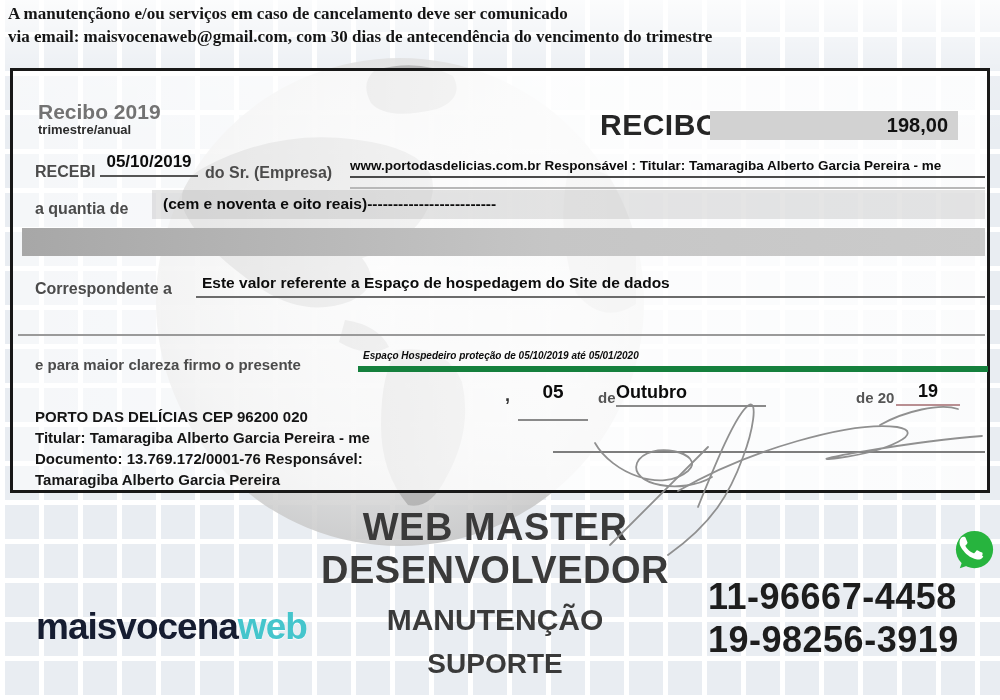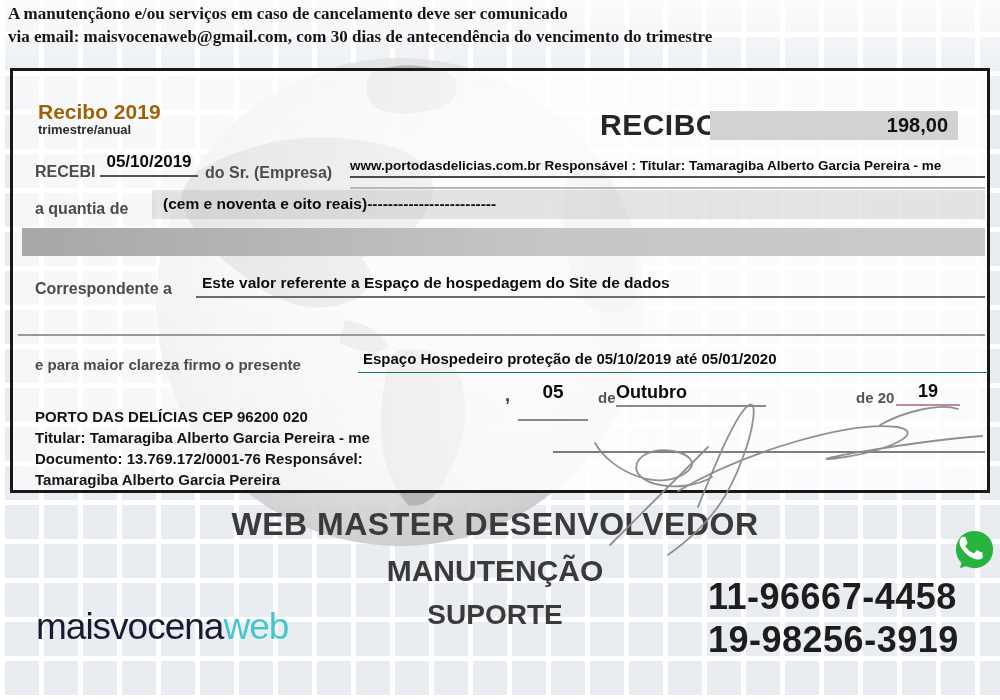--- a/index.html
+++ b/index.html
@@ -19,21 +19,21 @@
         font-size:17px;line-height:23px;color:#151515;}
 
   
   #globe{left:150px;top:52px;width:500px;height:500px;z-index:0;}
 
   
   .receipt{left:10px;top:68px;width:974px;height:419px;border:3px solid #181818;z-index:1;
     background:linear-gradient(90deg, rgba(255,255,255,.55), rgba(255,255,255,.88) 55%, rgba(255,255,255,.8));}
 
   .rz{position:absolute;z-index:2;}
-  .title{left:38px;top:100px;font-size:21px;font-weight:bold;color:#a16207;}
+  .title{left:38px;top:100px;font-size:21px;font-weight:bold;color:#737373;}
   .subtitle{left:38px;top:122px;font-size:13px;font-weight:bold;color:#2c2c2c;}
 
   .recibo-head{left:600px;top:108px;font-size:30px;font-weight:800;color:#262626;letter-spacing:.5px;}
   .recibo-head .rs{font-style:italic;}
   .amount-box{left:710px;top:111px;width:248px;height:29px;background:#d2d2d2;
     font-size:20px;font-weight:bold;color:#111;text-align:right;line-height:29px;padding-right:10px;box-sizing:border-box;}
 
   .lbl{font-size:16px;color:#4b4b4b;font-weight:600;}
   .val{font-weight:bold;color:#0c0c0c;}
 
@@ -52,46 +52,46 @@
   .gray-band{left:22px;top:228px;width:963px;height:28px;
     background:linear-gradient(90deg,#a7a7a7,#c6c6c6 55%,#cbcbcb);}
 
   .corr-lbl{left:35px;top:280px;}
   .corr-val{left:196px;top:274px;width:789px;font-size:15.5px;
     border-bottom:2px solid #6b6b6b;padding-bottom:4px;padding-left:6px;box-sizing:border-box;}
 
   .mid-line{left:18px;top:334px;width:967px;height:2px;background:#9a9a9a;}
 
   .clareza-lbl{left:35px;top:356px;font-size:15px;}
-  .clareza-val{left:358px;top:350px;width:630px;font-size:15px;
-    border-bottom:1px solid #15803d;padding-bottom:5px;padding-left:5px;box-sizing:border-box;}
+  .clareza-val{left:358px;top:350px;width:630px;font-size:10px;
+    border-bottom:6px solid #15803d;padding-bottom:5px;padding-left:5px;box-sizing:border-box;font-style:italic;}
 
   .dl-comma{left:505px;top:385px;font-size:18px;color:#333;font-weight:bold;}
   .dl-day{left:518px;top:381px;width:70px;text-align:center;font-size:19px;
     border-bottom:2px solid #8a8a8a;padding-bottom:16px;}
   .dl-de1{left:598px;top:389px;font-size:15px;color:#555;font-weight:600;}
   .dl-month{left:616px;top:382px;width:150px;text-align:left;font-size:18px;
     border-bottom:2px solid #8a8a8a;padding-bottom:2px;}
   .dl-de2{left:856px;top:389px;font-size:15px;color:#555;font-weight:600;}
   .dl-year{left:896px;top:381px;width:64px;text-align:center;font-size:18px;
     border-bottom:2px solid #b0878a;border-bottom-color:#b98f92;padding-bottom:2px;}
 
   .sig-line{left:553px;top:451px;width:432px;height:2px;background:#7d7d7d;}
 
   .company{left:35px;top:406px;font-size:15px;font-weight:bold;color:#151515;line-height:21px;}
 
   #signature{left:550px;top:395px;width:450px;height:165px;z-index:3;pointer-events:none;}
 
   
   .services{left:230px;top:506px;width:530px;text-align:center;z-index:1;color:#3a3a3a;}
-  .svc1{font-size:32px;font-weight:600;letter-spacing:.5px;}
+  .svc1{font-size:38px;font-weight:600;letter-spacing:.5px;}
   .svc2{font-size:30px;font-weight:600;margin-top:11px;}
   .svc3{font-size:28px;font-weight:600;margin-top:11px;}
 
-  .logo{left:36px;top:606px;font-size:37px;font-weight:normal;letter-spacing:-1px;z-index:1;}
+  .logo{left:36px;top:606px;font-size:37px;font-weight:bold;letter-spacing:-1px;z-index:1;}
   .logo .p1{color:#161d31;}
   .logo .p2{color:#45c5cc;text-shadow:0 1px 1px rgba(255,255,255,.8);}
 
   .phones{left:708px;top:575px;font-size:36px;font-weight:600;color:#1d1d1d;line-height:43px;z-index:1;letter-spacing:.5px;}
 
   #whatsapp{left:951px;top:527px;width:47px;height:47px;z-index:2;}
 </style>
 </head>
 <body>
 

